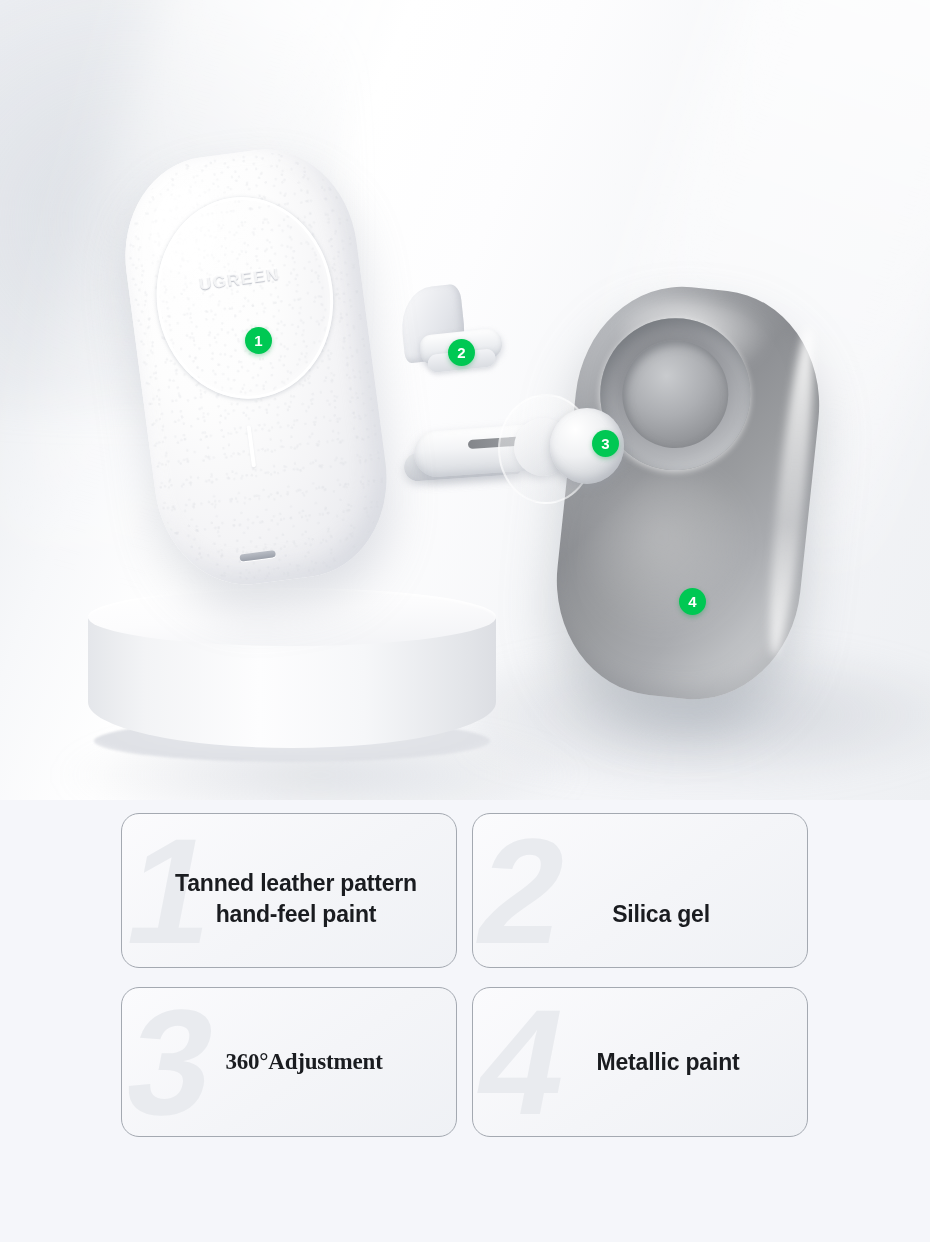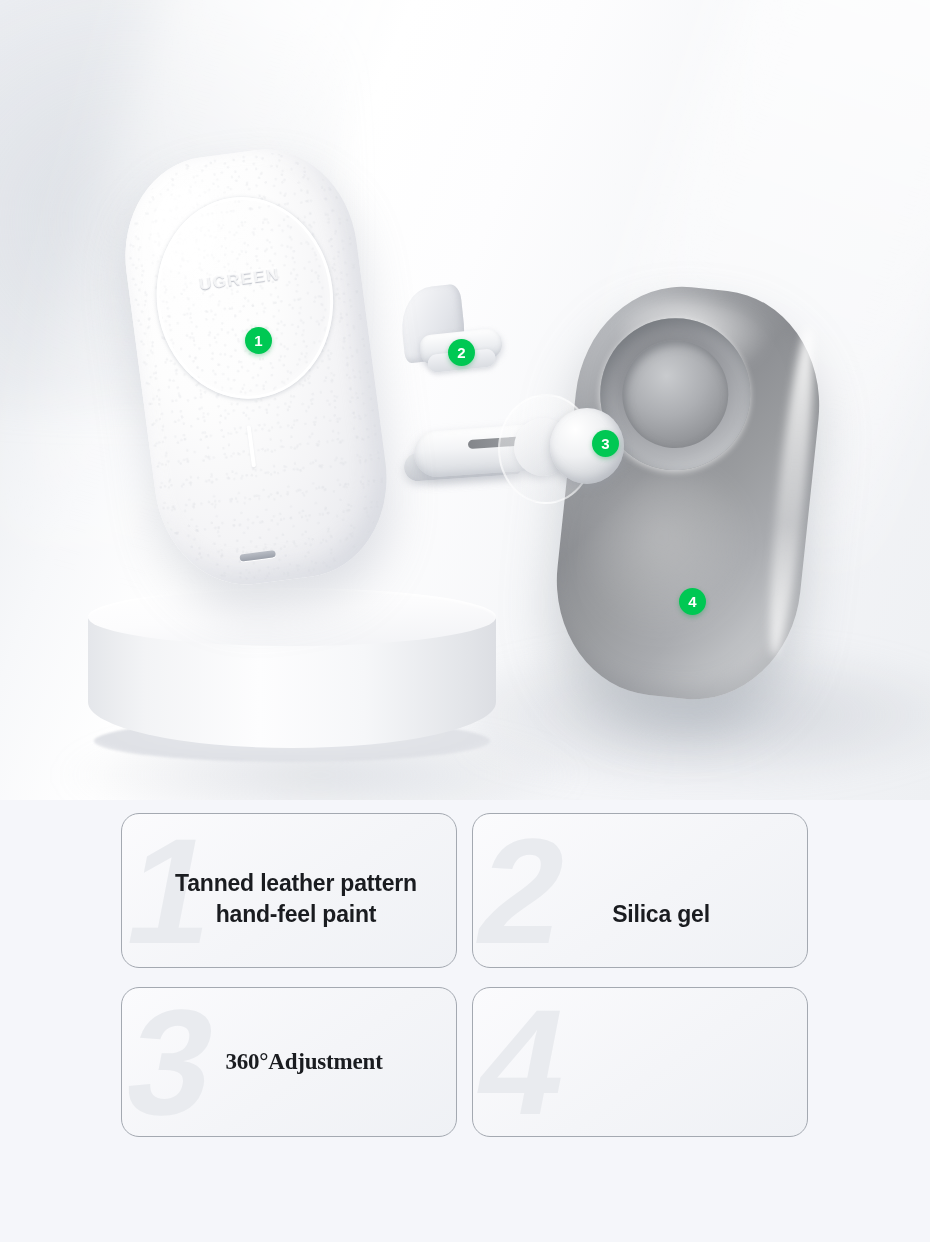--- a/index.html
+++ b/index.html
@@ -341,15 +341,16 @@
     <span class="card-text">Silica gel</span>
   </div>
 
   <div class="card card--c3">
     <span class="card-num">3</span>
     <span class="card-text">360°Adjustment</span>
   </div>
 
   <div class="card card--c4">
     <span class="card-num">4</span>
+    <span class="card-text">Metallic paint</span>
   </div>
 
 </div>
 
 </body></html>

